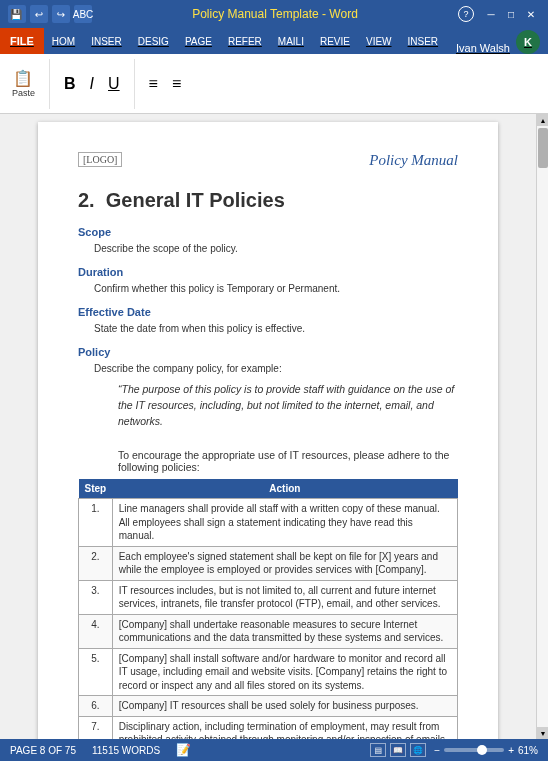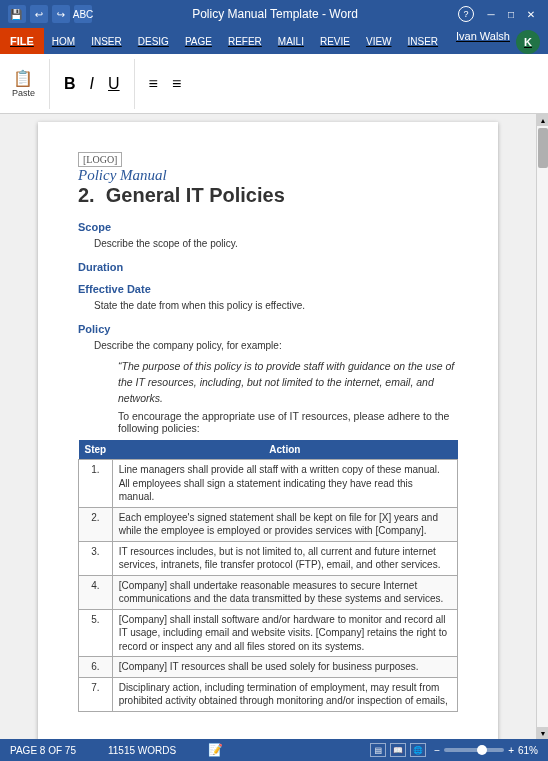--- a/index.html
+++ b/index.html
@@ -9,21 +9,21 @@
     .title-bar {
       background: #2b579a;
       height: 28px;
       display: flex;
       align-items: center;
       padding: 0 8px;
       color: white;
     }
     .title-bar-icons { display: flex; align-items: center; gap: 4px; }
     .tb-icon { width: 18px; height: 18px; background: #3a6bb5; border-radius: 2px; display: flex; align-items: center; justify-content: center; font-size: 10px; color: white; cursor: pointer; }
-    .title-text { flex: 1; text-align: center; font-size: 12px; color: #ffffff; }
+    .title-text { flex: 1; text-align: center; font-size: 12px; color: #fde047; }
     .title-controls { display: flex; gap: 2px; }
     .title-btn { width: 18px; height: 16px; display: flex; align-items: center; justify-content: center; font-size: 10px; color: white; cursor: pointer; }
     .help-btn { width: 16px; height: 16px; border-radius: 50%; border: 1px solid white; display: flex; align-items: center; justify-content: center; font-size: 9px; color: white; margin-right: 8px; cursor: pointer; }
 
     
     .ribbon { background: #2b579a; }
     .file-tab {
       background: #d83b01;
       color: white;
       padding: 4px 10px;
@@ -37,59 +37,59 @@
     .ribbon-tab {
       color: white;
       padding: 4px 8px;
       font-size: 10px;
       cursor: pointer;
       height: 26px;
       display: flex;
       align-items: center;
       background: transparent;
     }
-    .user-area { margin-left: auto; display: flex; align-items: flex-start; color: white; font-size: 11px; padding: 0 8px; }
+    .user-area { margin-left: auto; display: flex; align-items: flex-end; color: white; font-size: 11px; padding: 0 8px; }
     .user-avatar { width: 24px; height: 24px; background: #217346; color: white; border-radius: 50%; display: flex; align-items: center; justify-content: center; font-size: 11px; font-weight: bold; margin-left: 6px; }
 
     
     .ribbon-content { background: white; border-bottom: 1px solid #d0d0d0; height: 60px; display: flex; align-items: center; padding: 0 8px; gap: 6px; }
     .ribbon-btn { display: flex; flex-direction: column; align-items: center; cursor: pointer; padding: 2px 4px; border-radius: 2px; }
     .ribbon-btn-icon { font-size: 16px; }
     .ribbon-btn-label { font-size: 9px; color: #333; }
 
     
     .doc-area { display: flex; background: #f0f0f0; height: calc(761px - 28px - 26px - 60px - 22px); }
     .scrollbar-v { width: 12px; background: #f5f5f5; border-left: 1px solid #d0d0d0; display: flex; flex-direction: column; }
     .scroll-btn { width: 12px; height: 12px; background: #d0d0d0; display: flex; align-items: center; justify-content: center; font-size: 7px; cursor: pointer; }
     .scroll-thumb { width: 10px; height: 40px; background: #b0b0b0; border-radius: 2px; margin: 2px auto; cursor: pointer; }
 
     .page-container { flex: 1; overflow: hidden; display: flex; justify-content: center; padding: 8px 0; }
     .page { background: white; width: 460px; min-height: 620px; box-shadow: 0 1px 4px rgba(0,0,0,0.3); padding: 30px 40px; font-family: 'Times New Roman', Times, serif; font-size: 11px; position: relative; }
 
     
-    .page-header { display: flex; justify-content: space-between; align-items: flex-start; margin-bottom: 0; font-size: 11px; flex-direction: column; }
+    .page-header { display: flex; justify-content: space-between; align-items: flex-start; margin-bottom: 20px; font-size: 11px; }
     .logo-placeholder { color: #555; font-size: 10px; border: 1px solid #aaa; padding: 1px 4px; }
     .header-right { color: #2b579a; font-size: 15px; font-style: italic; }
 
     
     .doc-title { font-size: 20px; font-weight: bold; color: #333; margin-bottom: 14px; font-family: Arial, sans-serif; }
     .section-heading { color: #2b579a; font-size: 11px; font-weight: bold; margin: 10px 0 4px 0; font-family: Arial, sans-serif; }
     .section-body { font-size: 10px; color: #333; margin-left: 16px; margin-bottom: 6px; font-family: Arial, sans-serif; line-height: 1.4; }
-    .policy-quote { font-style: italic; font-size: 10.5px; color: #333; margin-left: 40px; margin-bottom: 4px; font-family: Arial, sans-serif; line-height: 1.5; }
+    .policy-quote { font-style: italic; font-size: 10.5px; color: #333; margin-left: 40px; margin-bottom: 20px; font-family: Arial, sans-serif; line-height: 1.5; }
     .adhere-text { font-size: 10.5px; color: #333; margin-left: 0; margin-bottom: 8px; font-family: Arial, sans-serif; }
 
     
     .policy-table { width: 100%; border-collapse: collapse; font-size: 10px; font-family: Arial, sans-serif; margin-bottom: 8px; }
     .policy-table th { background: #2b579a; color: white; padding: 4px 6px; text-align: center; font-size: 10px; }
     .policy-table td { border: 1px solid #aaa; padding: 3px 6px; vertical-align: top; font-size: 10px; color: #333; line-height: 1.35; }
     .policy-table tr:nth-child(even) td { background: #f9f9f9; }
     .policy-table .step-col { width: 28px; text-align: center; }
 
     
-    .status-bar { background: #2b579a; height: 22px; display: flex; align-items: center; padding: 0 10px; color: white; font-size: 10px; gap: 32px; }
+    .status-bar { background: #2b579a; height: 22px; display: flex; align-items: center; padding: 0 10px; color: white; font-size: 10px; gap: 16px; }
     .status-right { margin-left: auto; display: flex; align-items: center; gap: 8px; }
     .zoom-control { display: flex; align-items: center; gap: 4px; }
     .zoom-slider { width: 60px; height: 4px; background: rgba(255,255,255,0.4); border-radius: 2px; position: relative; }
     .zoom-thumb { width: 10px; height: 10px; background: white; border-radius: 50%; position: absolute; top: -3px; left: 55%; cursor: pointer; }
     .view-icons { display: flex; gap: 4px; }
     .view-icon { width: 16px; height: 14px; border: 1px solid rgba(255,255,255,0.5); display: flex; align-items: center; justify-content: center; font-size: 8px; cursor: pointer; }
   </style>
 </head>
 <body>
 
@@ -163,20 +163,21 @@
 
       <div class="doc-title">
         <span>2.</span>&nbsp;
         <span>General IT Policies</span>
       </div>
 
       <div class="section-heading">Scope</div>
       <div class="section-body">Describe the scope of the policy.</div>
 
       <div class="section-heading">Duration</div>
+      <div class="section-body">Confirm whether this policy is Temporary or Permanent.</div>
 
       <div class="section-heading">Effective Date</div>
       <div class="section-body">State the date from when this policy is effective.</div>
 
       <div class="section-heading">Policy</div>
       <div class="section-body">Describe the company policy, for example:</div>
       <div class="policy-quote">“The purpose of this policy is to provide staff with guidance on the use of the IT resources, including, but not limited to the internet, email, and networks.</div>
       <div class="adhere-text" style="margin-left:40px; margin-bottom:6px;">To encourage the appropriate use of IT resources, please adhere to the following policies:</div>
 
       <table class="policy-table">

